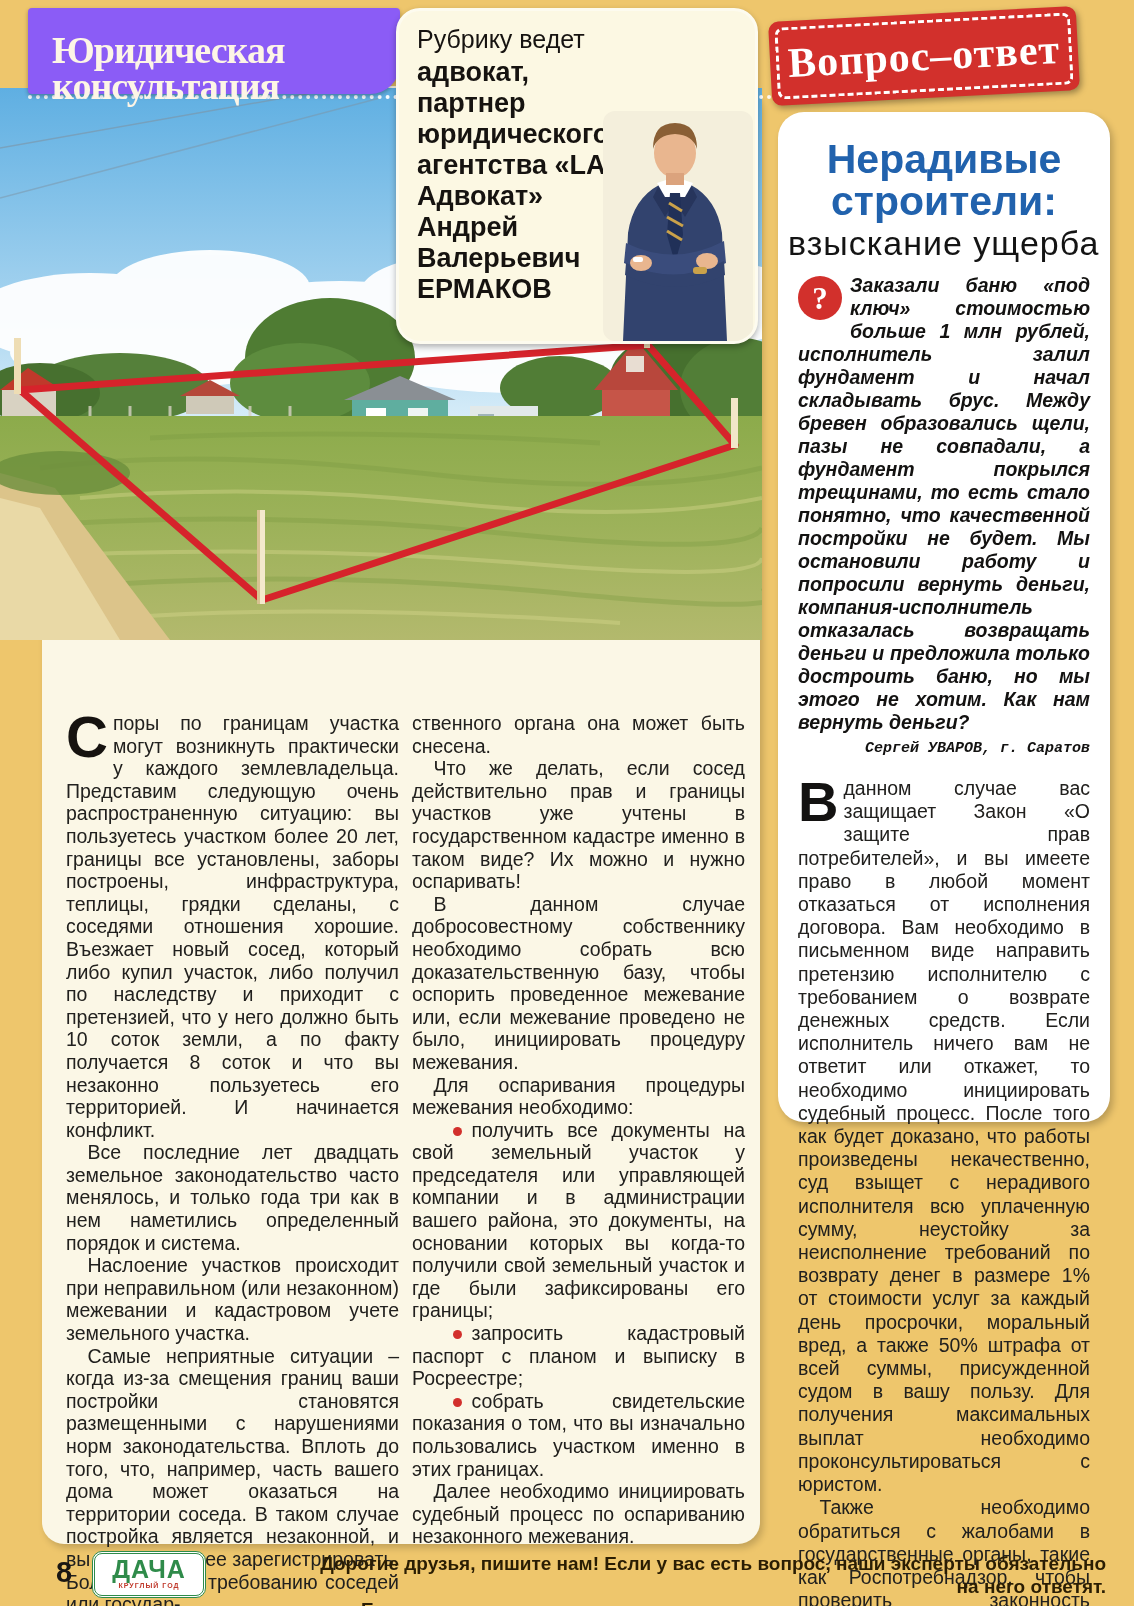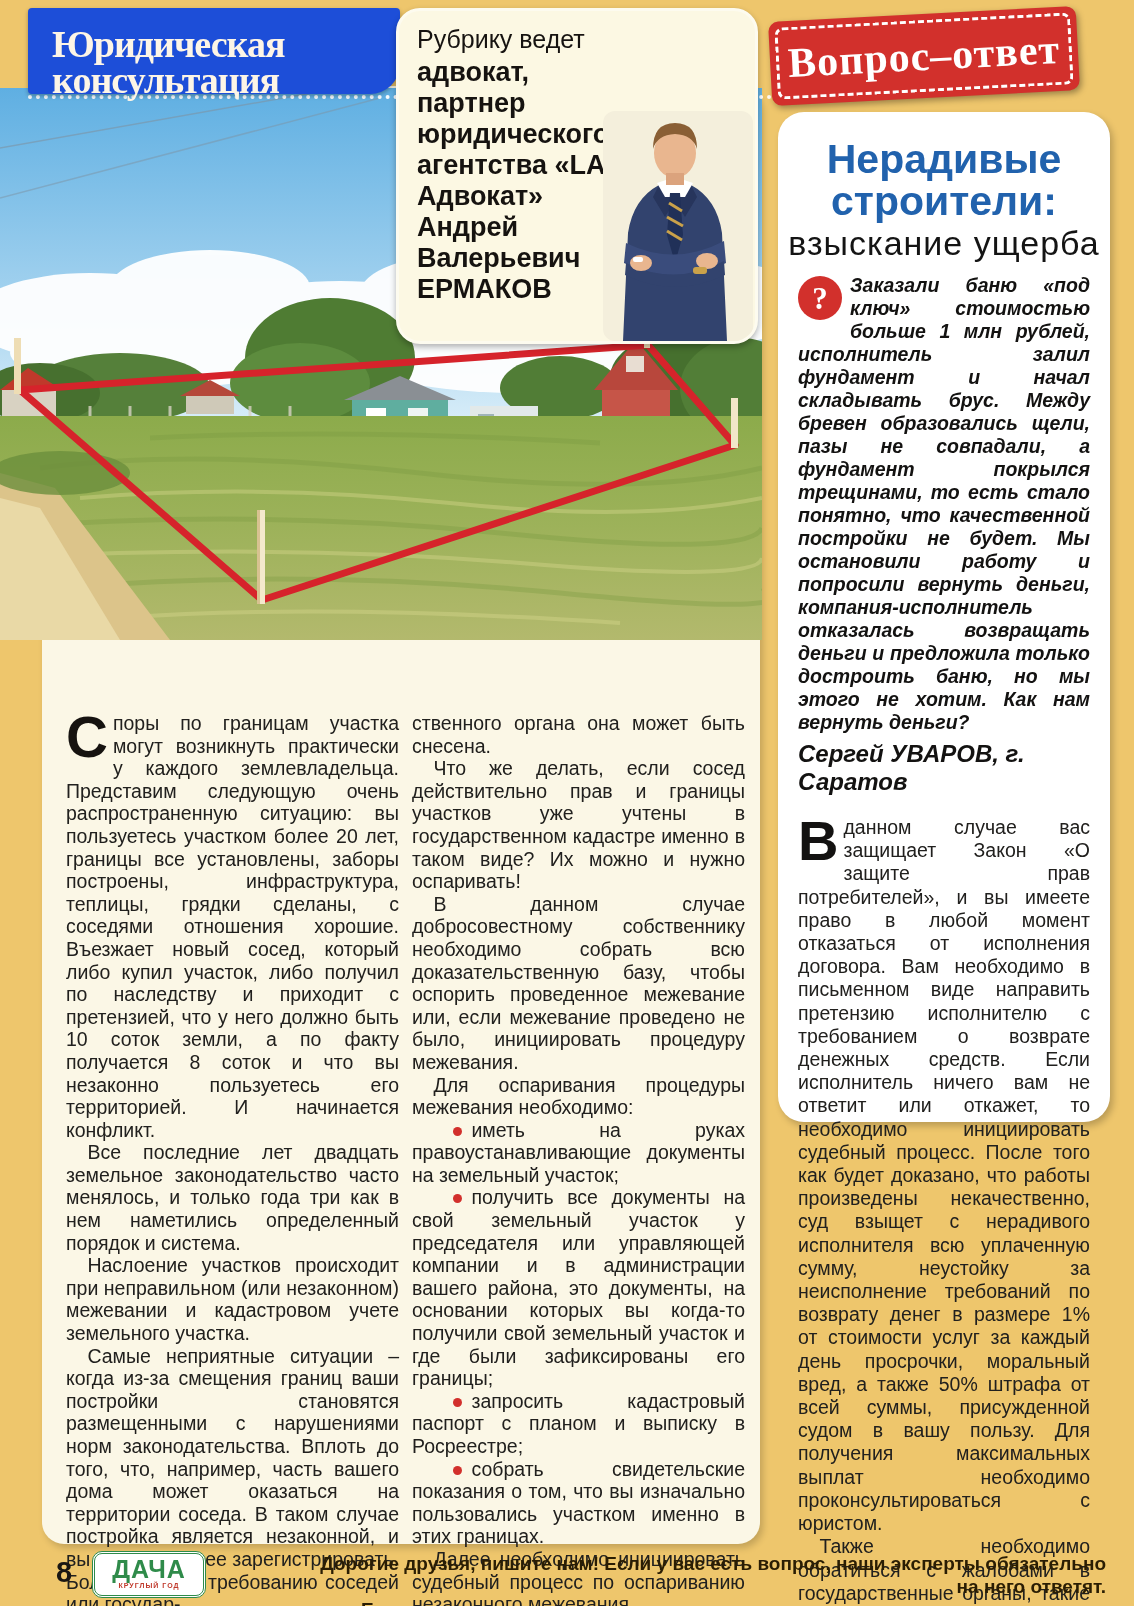--- a/index.html
+++ b/index.html
@@ -8,21 +8,21 @@
 
   
   .main-box{position:absolute;left:42px;top:86px;width:718px;height:1458px;background:#fbf7e6;border-radius:22px;box-shadow:3px 4px 7px rgba(0,0,0,.18);}
   .right-box{position:absolute;left:778px;top:112px;width:332px;height:1010px;background:#ffffff;border-radius:26px;box-shadow:3px 4px 7px rgba(0,0,0,.22);padding:0;box-sizing:border-box;}
 
   
   .photo{position:absolute;left:0;top:88px;width:762px;height:552px;overflow:hidden;}
   .photo svg{display:block;}
 
   
-  .badge-legal{position:absolute;left:28px;top:8px;width:372px;height:86px;background:#1d4ed8;border-radius:4px 4px 30px 4px;box-shadow:0 2px 4px rgba(0,0,0,.3);color:#fdf5e6;font-family:"Liberation Serif","DejaVu Serif",serif;font-weight:bold;font-size:38px;line-height:36px;padding:18px 0 0 24px;box-sizing:border-box;letter-spacing:-1px;}
+  .badge-legal{position:absolute;left:28px;top:8px;width:372px;height:86px;background:#8b5cf6;border-radius:4px 4px 30px 4px;box-shadow:0 2px 4px rgba(0,0,0,.3);color:#fdf5e6;font-family:"Liberation Serif","DejaVu Serif",serif;font-weight:bold;font-size:38px;line-height:36px;padding:24px 0 0 24px;box-sizing:border-box;letter-spacing:-1px;}
   .dotted-line{position:absolute;left:28px;top:95px;width:744px;border-top:4px dotted rgba(255,255,255,.95);}
 
   
   .advocate-box{position:absolute;left:396px;top:8px;width:362px;height:336px;background:#fcf8e3;border:3px solid #fdfbef;border-radius:24px;box-shadow:0 3px 6px rgba(0,0,0,.3);box-sizing:border-box;overflow:hidden;}
   .adv-text{position:absolute;left:18px;top:14px;width:200px;color:#161310;}
   .adv-intro{font-size:25px;margin-bottom:3px;}
   .adv-bold{font-size:27px;font-weight:bold;line-height:31px;}
   .adv-man{position:absolute;right:2px;bottom:0;}
 
   
@@ -36,25 +36,25 @@
   .col-left{left:66px;}
   .col-mid{left:412px;}
   .col p{margin:0;}
   .col p + p{text-indent:1.1em;}
   .dropcap{float:left;font-size:58px;line-height:46px;font-weight:bold;margin:2px 5px 0 0;color:#161310;}
   .bullet{margin:0;}
   .bullet .dot{display:inline-block;width:9px;height:9px;border-radius:50%;background:#d2302c;margin:0 9px 1px 20px;}
 
   
   .qa-title{margin:26px 10px 0 10px;text-align:center;color:#2162ad;font-size:41px;line-height:42px;font-weight:bold;}
-  .qa-subtitle{margin:4px 10px 14px 10px;text-align:center;color:#141414;font-size:34px;line-height:34px;letter-spacing:1px;}
+  .qa-subtitle{margin:4px 10px 14px 10px;color:#141414;font-size:34px;line-height:34px;letter-spacing:1px;}
   .qa-question{margin:0 20px;font-size:19.5px;line-height:23px;font-weight:bold;font-style:italic;text-align:justify;color:#131211;}
   .q-icon{float:left;width:44px;height:44px;border-radius:50%;background:#d2302c;margin:2px 8px 2px 0;display:flex;align-items:center;justify-content:center;}
   .q-icon span{color:#fff;font-size:31px;font-weight:bold;font-family:"Liberation Serif","DejaVu Serif",serif;font-style:normal;}
-  .qa-signature{margin:6px 20px 20px 20px;font-weight:bold;font-style:italic;font-size:24px;color:#131211;}
+  .qa-signature{margin:6px 20px 20px 20px;text-align:right;font-weight:bold;font-style:italic;font-size:15px;color:#131211;font-family:Liberation Mono, monospace;}
   .qa-answer{margin:0 20px;font-size:19.5px;line-height:23.2px;text-align:justify;color:#21201e;}
   .qa-answer.indent{text-indent:1.1em;}
   .dropcap2{float:left;font-size:56px;line-height:44px;font-weight:bold;margin:3px 5px 0 0;color:#131211;}
 
   
   .pagenum{position:absolute;left:56px;top:1556px;font-size:29px;font-weight:bold;color:#191613;}
   .logo{position:absolute;left:92px;top:1551px;width:114px;height:47px;background:#fff;border:3px double #2f8b4a;border-radius:10px;box-sizing:border-box;text-align:center;}
   .logo-title{display:block;color:#2f8b4a;font-weight:bold;font-size:25px;line-height:26px;letter-spacing:1px;margin-top:2px;}
   .logo-sub{display:block;color:#c0392b;font-weight:bold;font-size:7px;line-height:7px;text-transform:uppercase;letter-spacing:1px;}
   .footer-note{position:absolute;left:300px;right:28px;top:1552px;text-align:right;font-size:19px;line-height:23px;font-weight:bold;color:#2a1d03;}
@@ -194,21 +194,20 @@
     <p>Все последние лет двадцать земельное законодательство часто менялось, и только года три как в нем наметились определенный порядок и система.</p>
     <p>Наслоение участков происходит при неправильном (или незаконном) межевании и кадастровом учете земельного участка.</p>
     <p>Самые неприятные ситуации – когда из-за смещения границ ваши постройки становятся размещенными с нарушениями норм законодательства. Вплоть до того, что, например, часть вашего дома может оказаться на территории соседа. В таком случае постройка является незаконной, и вы не сможете ее зарегистрировать. Более того, по требованию соседей или государ-</p>
   </div>
 
   <div class="col col-mid">
     <p>ственного органа она может быть снесена.</p>
     <p>Что же делать, если сосед действительно прав и границы участков уже учтены в государственном кадастре именно в таком виде? Их можно и нужно оспаривать!</p>
     <p>В данном случае добросовестному собственнику необходимо собрать всю доказательственную базу, чтобы оспорить проведенное межевание или, если межевание проведено не было, инициировать процедуру межевания.</p>
     <p>Для оспаривания процедуры межевания необходимо:</p>
-    <p class="bullet"><span class="dot"></span><span>иметь на руках правоустанавливающие документы на земельный участок;</span></p>
     <p class="bullet"><span class="dot"></span><span>получить все документы на свой земельный участок у председателя или управляющей компании и в администрации вашего района, это документы, на основании которых вы когда-то получили свой земельный участок и где были зафиксированы его границы;</span></p>
     <p class="bullet"><span class="dot"></span><span>запросить кадастровый паспорт с планом и выписку в Росреестре;</span></p>
     <p class="bullet"><span class="dot"></span><span>собрать свидетельские показания о том, что вы изначально пользовались участком именно в этих границах.</span></p>
     <p>Далее необходимо инициировать судебный процесс по оспариванию незаконного межевания.</p>
   </div>
 
   <div class="right-box">
     <h2 class="qa-title">Нерадивые строители:</h2>
     <div class="qa-subtitle">взыскание ущерба</div>
     <p class="qa-question">

